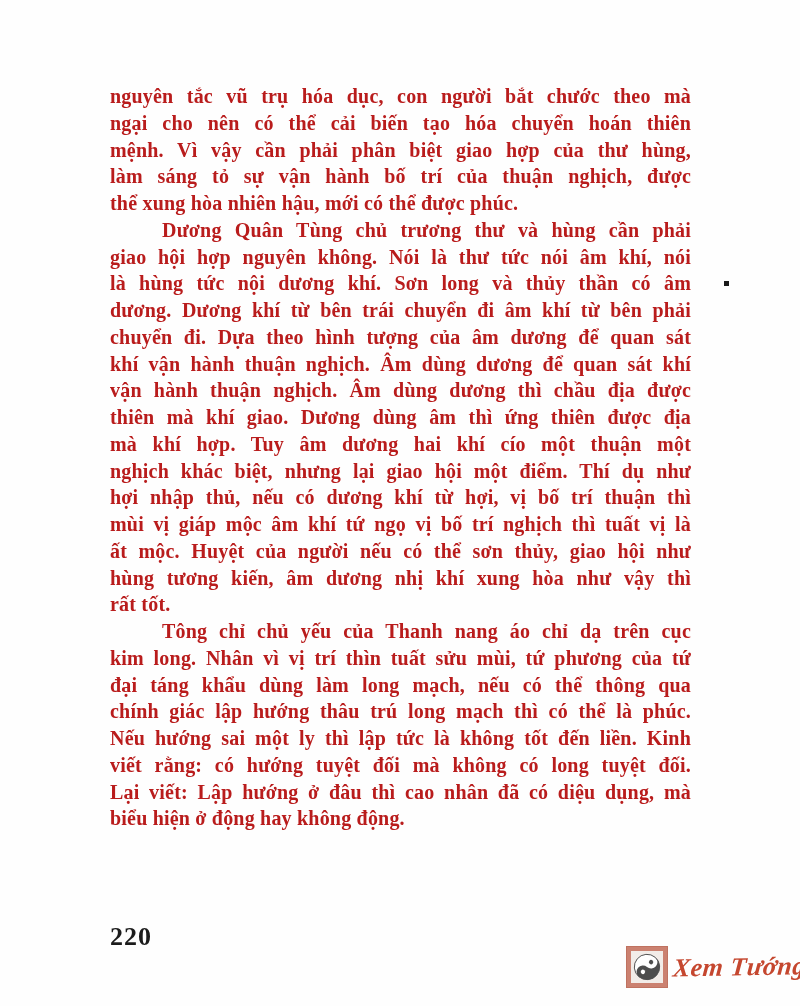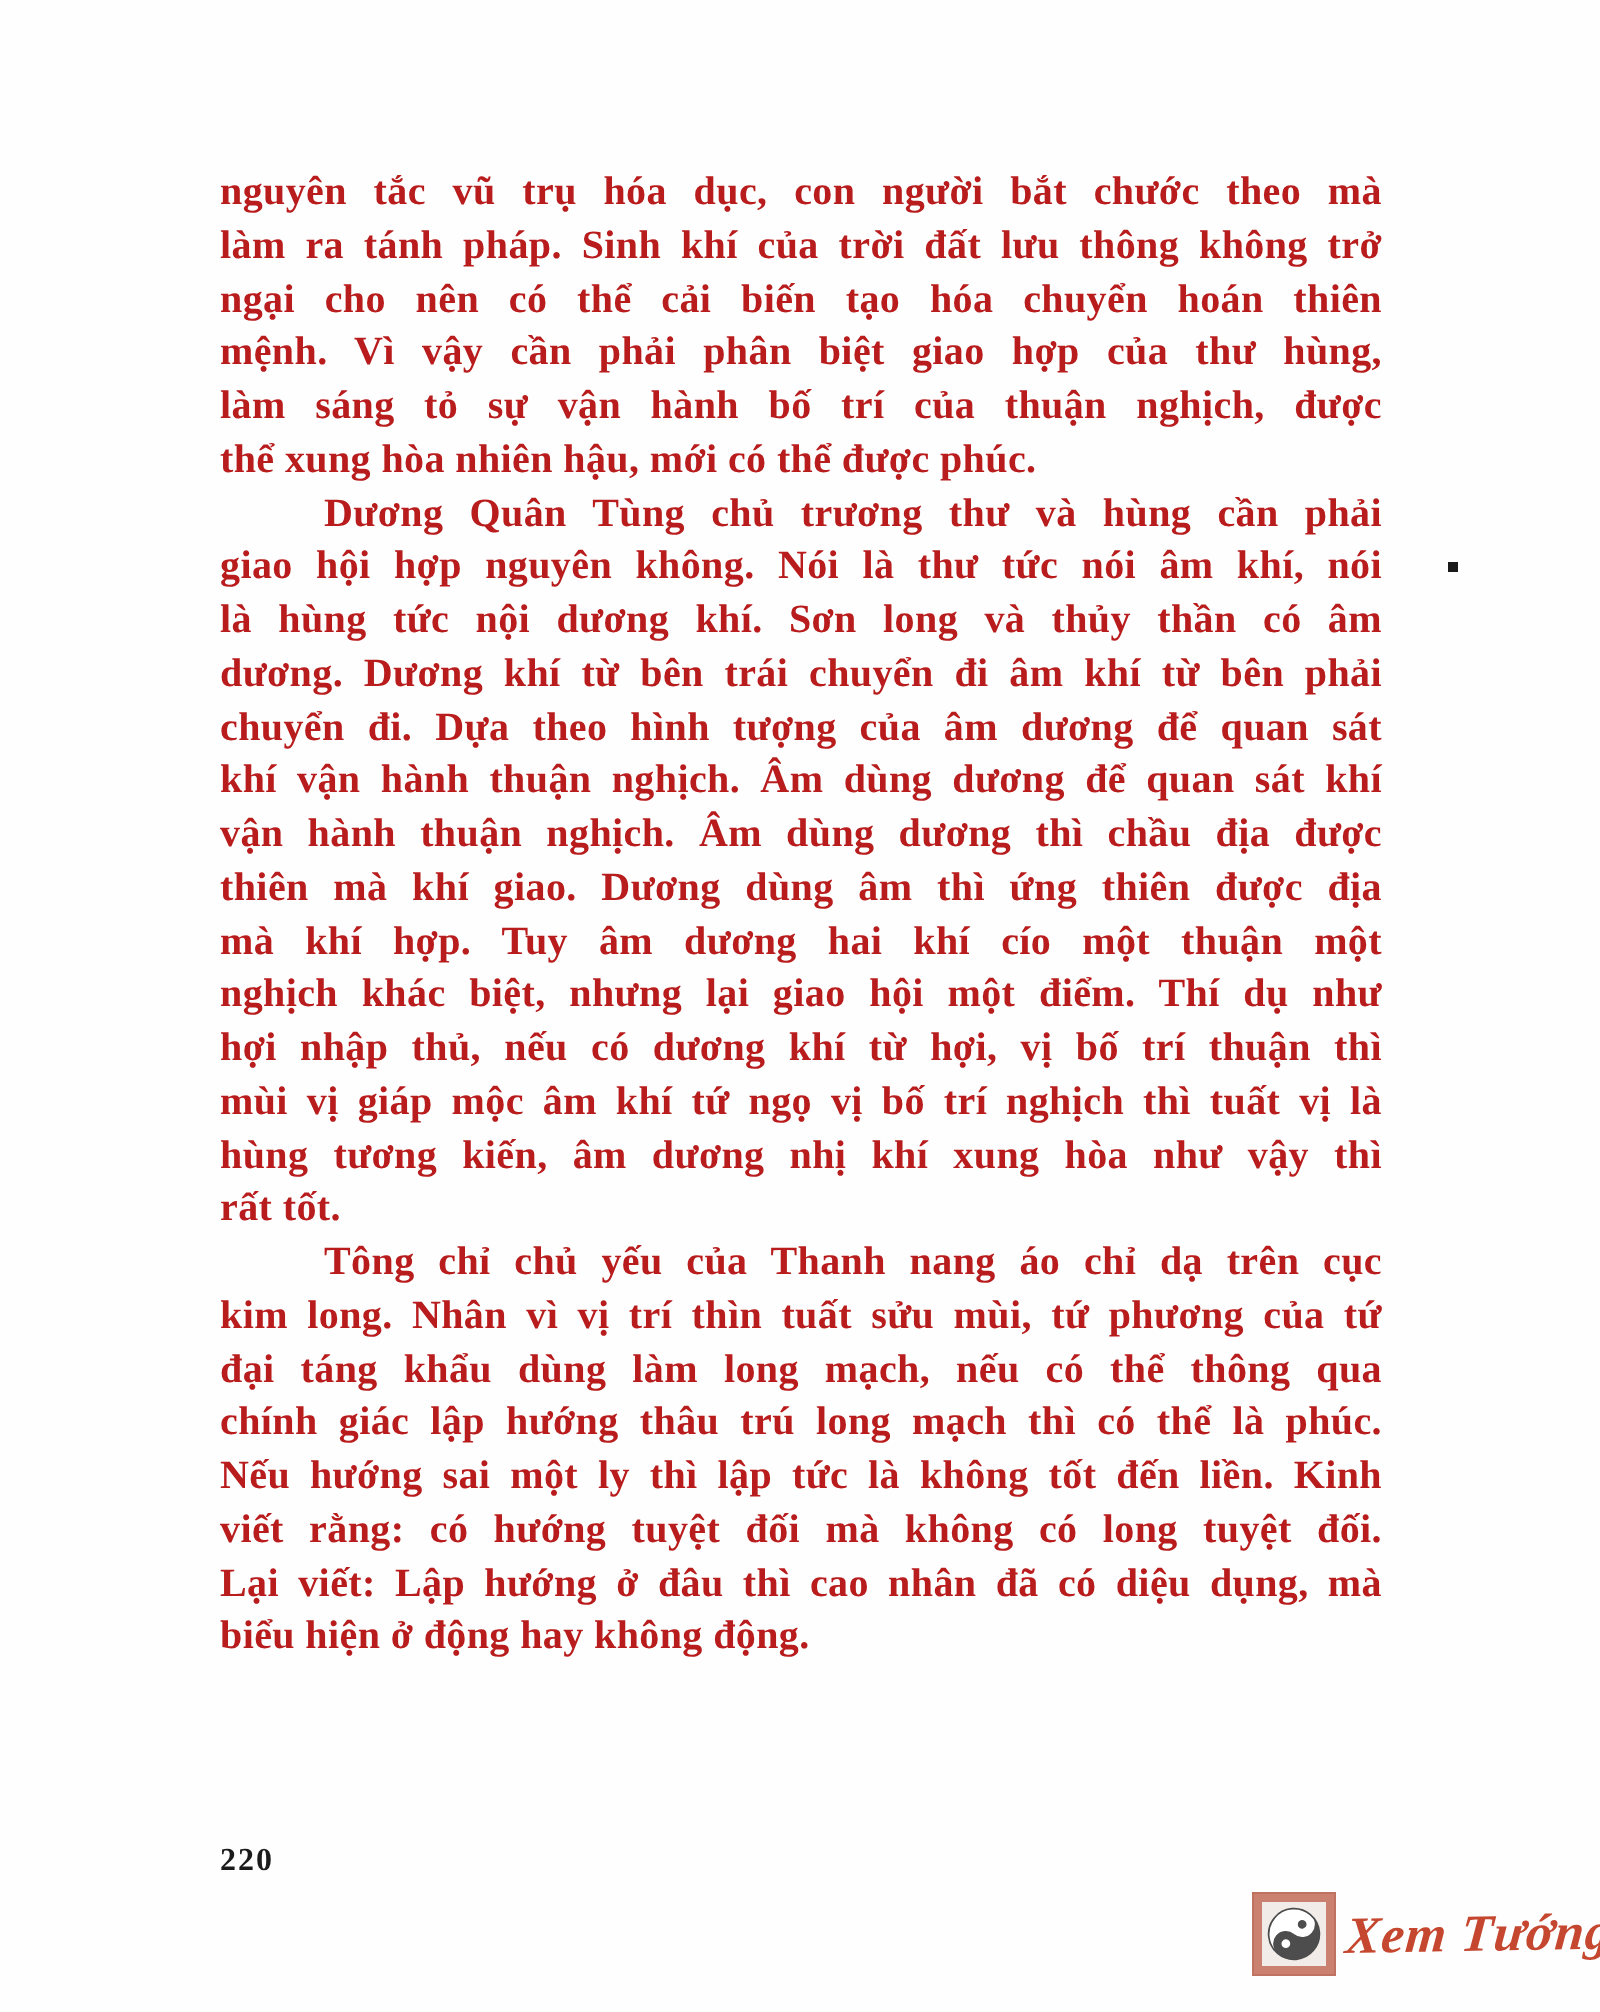--- a/index.html
+++ b/index.html
@@ -37,21 +37,21 @@
   }
   .line.indent { padding-left: 52px; }
   .line.last {
     text-align-last: left;
     text-align: left;
   }
   .page-number {
     position: absolute;
     left: 110px;
     top: 922px;
-    font-size: 16px;
+    font-size: 26px;
     font-weight: 600;
     color: #1b1b1b;
     letter-spacing: 1px;
   }
   .scan-dot {
     position: absolute;
     left: 724px;
     top: 281px;
     width: 5px;
     height: 5px;
@@ -96,40 +96,40 @@
 </style>
 </head>
 <body>
 
 <div class="scan-page">
 
   <div class="text-block">
 
     <div class="para">
       <span class="line">nguyên tắc vũ trụ hóa dục, con người bắt chước theo mà</span>
-      <span class="line">làm ra tánh pháp. Sinh khí của trời đất lưu thông không trở</span>
       <span class="line">ngại cho nên có thể cải biến tạo hóa chuyển hoán thiên</span>
       <span class="line">mệnh. Vì vậy cần phải phân biệt giao hợp của thư hùng,</span>
       <span class="line">làm sáng tỏ sự vận hành bố trí của thuận nghịch, được</span>
       <span class="line last">thể xung hòa nhiên hậu, mới có thể được phúc.</span>
     </div>
 
     <div class="para">
       <span class="line indent">Dương Quân Tùng chủ trương thư và hùng cần phải</span>
       <span class="line">giao hội hợp nguyên không. Nói là thư tức nói âm khí, nói</span>
       <span class="line">là hùng tức nội dương khí. Sơn long và thủy thần có âm</span>
       <span class="line">dương. Dương khí từ bên trái chuyển đi âm khí từ bên phải</span>
       <span class="line">chuyển đi. Dựa theo hình tượng của âm dương để quan sát</span>
       <span class="line">khí vận hành thuận nghịch. Âm dùng dương để quan sát khí</span>
       <span class="line">vận hành thuận nghịch. Âm dùng dương thì chầu địa được</span>
       <span class="line">thiên mà khí giao. Dương dùng âm thì ứng thiên được địa</span>
       <span class="line">mà khí hợp. Tuy âm dương hai khí cío một thuận một</span>
       <span class="line">nghịch khác biệt, nhưng lại giao hội một điểm. Thí dụ như</span>
       <span class="line">hợi nhập thủ, nếu có dương khí từ hợi, vị bố trí thuận thì</span>
       <span class="line">mùi vị giáp mộc âm khí tứ ngọ vị bố trí nghịch thì tuất vị là</span>
+      <span class="line">ất mộc. Huyệt của người nếu có thể sơn thủy, giao hội như</span>
       <span class="line">hùng tương kiến, âm dương nhị khí xung hòa như vậy thì</span>
       <span class="line last">rất tốt.</span>
     </div>
 
     <div class="para">
       <span class="line indent">Tông chỉ chủ yếu của Thanh nang áo chỉ dạ trên cục</span>
       <span class="line">kim long. Nhân vì vị trí thìn tuất sửu mùi, tứ phương của tứ</span>
       <span class="line">đại táng khẩu dùng làm long mạch, nếu có thể thông qua</span>
       <span class="line">chính giác lập hướng thâu trú long mạch thì có thể là phúc.</span>
       <span class="line">Nếu hướng sai một ly thì lập tức là không tốt đến liền. Kinh</span>

